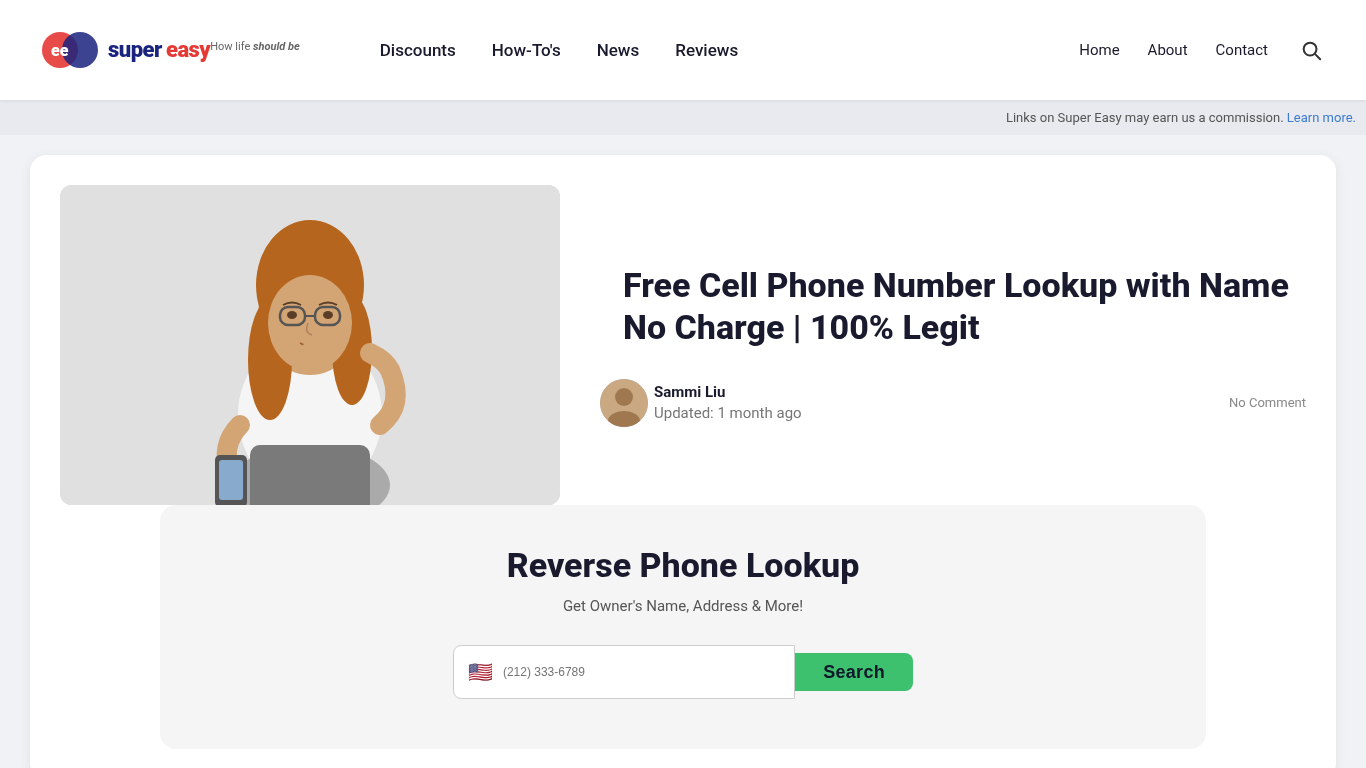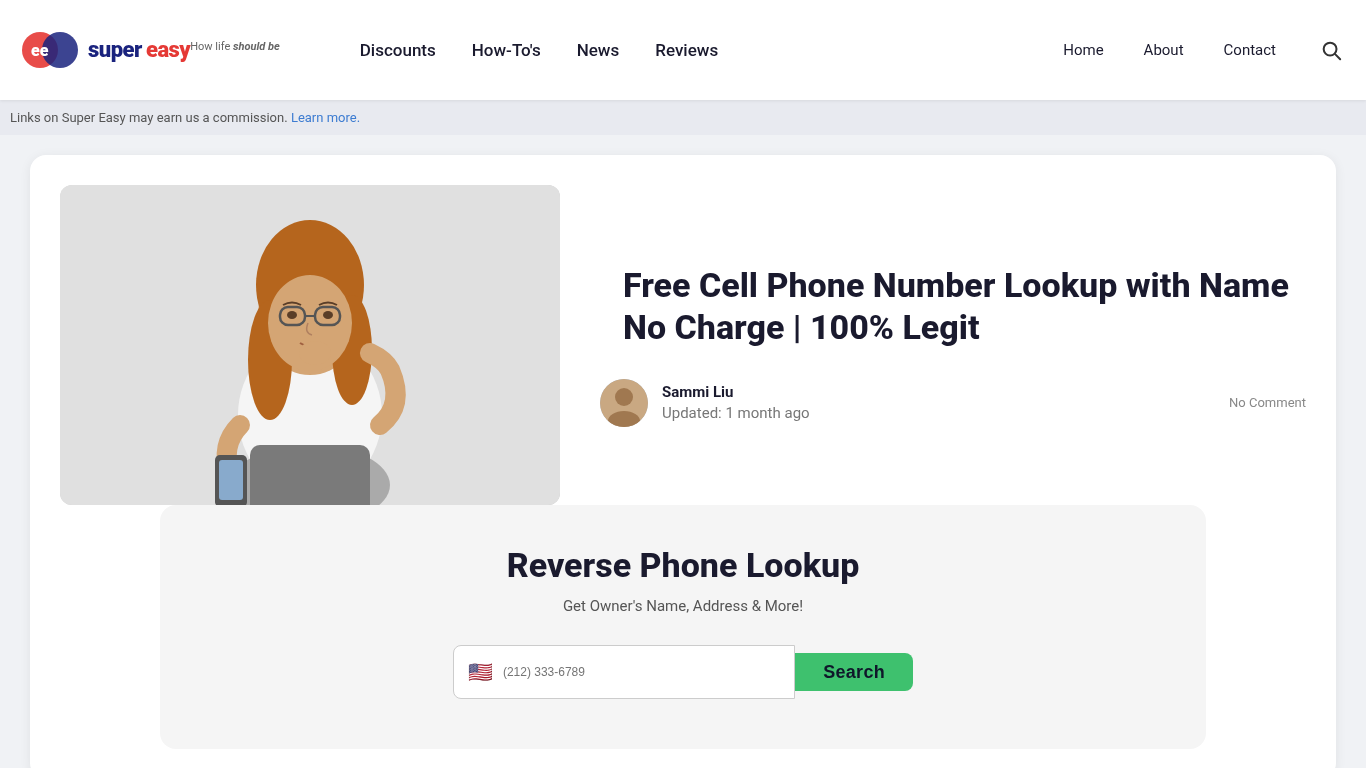--- a/index.html
+++ b/index.html
@@ -10,21 +10,21 @@
       width: 1366px;
       overflow-x: hidden;
     }
 
     
     .header {
       background: #fff;
       height: 100px;
       display: flex;
       align-items: center;
-      padding: 0 20px;
+      padding: 0 40px;
       box-shadow: 0 1px 3px rgba(0,0,0,0.08);
       position: relative;
       z-index: 10;
     }
     .logo-area {
       display: flex;
       align-items: center;
       gap: 8px;
       text-decoration: none;
       flex-shrink: 0;
@@ -68,21 +68,21 @@
     .main-nav a {
       text-decoration: none;
       color: #1a1a2e;
       font-size: 17px;
       font-weight: 500;
       cursor: pointer;
     }
     .right-nav {
       display: flex;
       align-items: center;
-      gap: 40px;
+      gap: 28px;
       margin-left: auto;
     }
     .right-nav a {
       text-decoration: none;
       color: #1a1a2e;
       font-size: 15px;
       font-weight: 400;
       cursor: pointer;
     }
     .search-icon-btn {
@@ -98,21 +98,21 @@
       height: 22px;
       stroke: #333;
       fill: none;
       stroke-width: 2.2;
       stroke-linecap: round;
     }
 
     
     .disclaimer {
       background: #e8eaf0;
-      text-align: left;
+      text-align: right;
       padding: 10px;
       font-size: 13px;
       color: #555;
     }
     .disclaimer a {
       color: #3d7cd1;
       text-decoration: none;
     }
 
     
@@ -162,21 +162,21 @@
       margin-left: 23px;
     }
     .author-row {
       display: flex;
       align-items: center;
       justify-content: space-between;
     }
     .author-info {
       display: flex;
       align-items: center;
-      gap: 14px;
+      gap: 6px;
     }
     .author-avatar {
       width: 48px;
       height: 48px;
       border-radius: 50%;
       background: #b0b0b0;
       overflow: hidden;
       flex-shrink: 0;
       display: flex;
       align-items: center;

